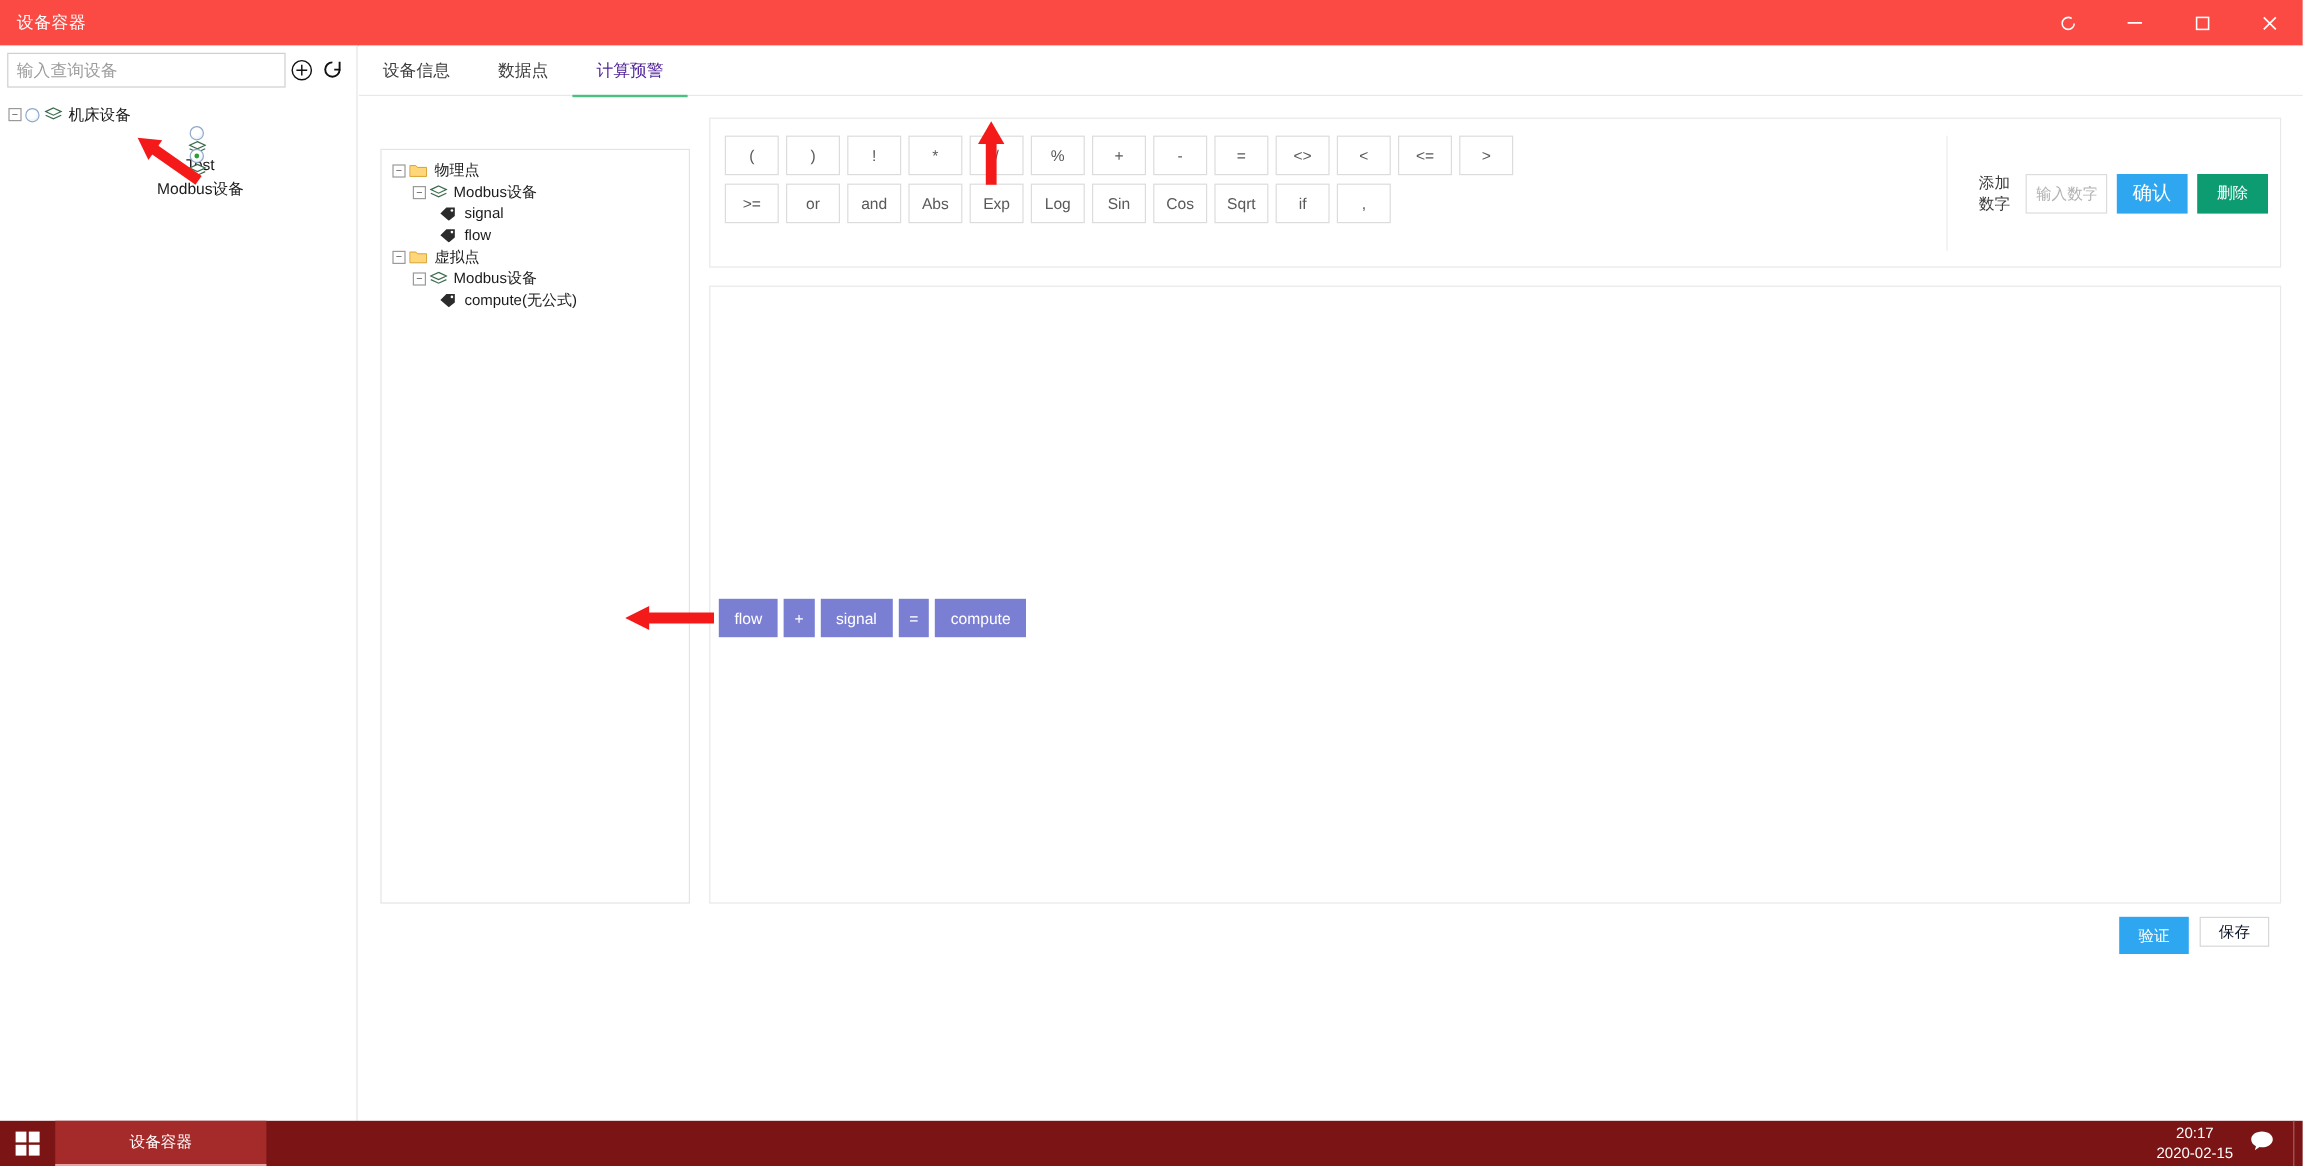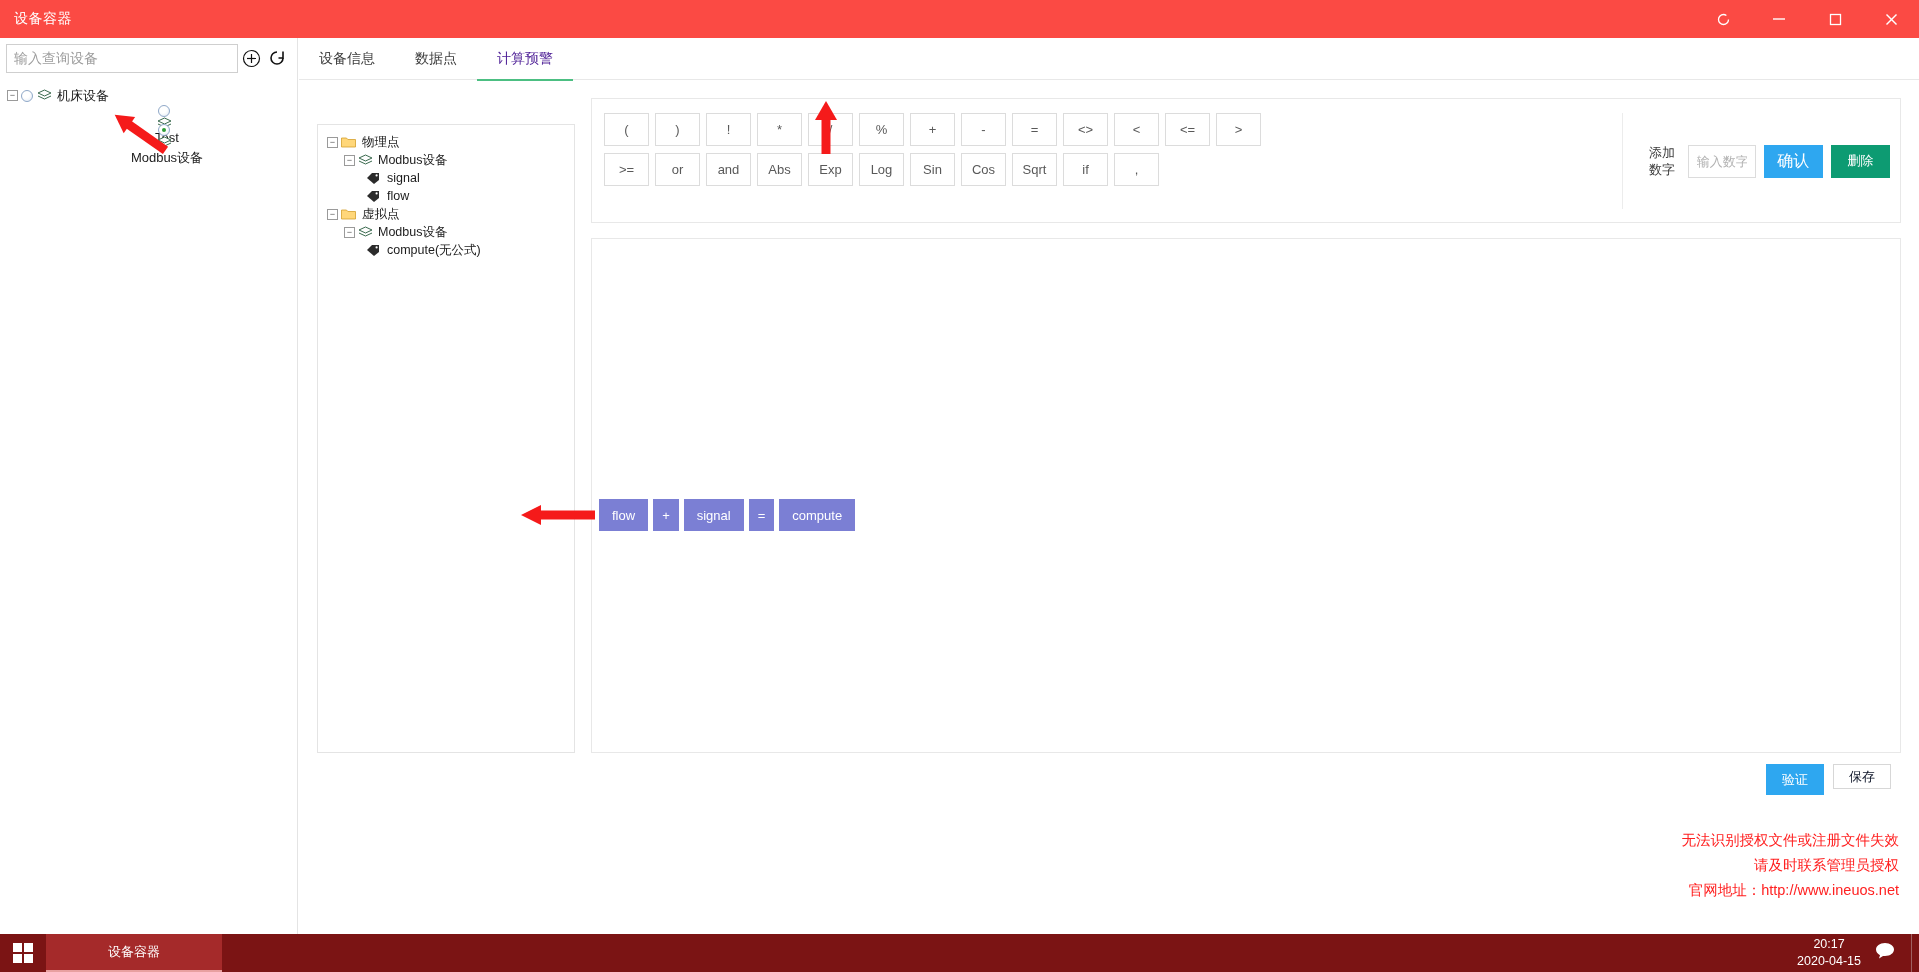--- a/index.html
+++ b/index.html
@@ -398,25 +398,20 @@
         <div class="token op">=</div>
         <div class="token">compute</div>
       </div>
     </div>
 
     <div class="actions">
       <button class="btn-verify">验证</button>
       <button class="btn-save">保存</button>
     </div>
 
-    <div class="license-note">
-      <div>无法识别授权文件或注册文件失效</div>
-      <div>请及时联系管理员授权</div>
-      <div>官网地址：http://www.ineuos.net</div>
-    </div>
 
     <svg class="anno" style="left:512px; top:60px;" width="30" height="58">
       <line x1="15" y1="56" x2="15" y2="16" stroke="#f51a1a" stroke-width="9"></line>
       <polygon points="15,3 4,22 26,22" fill="#f51a1a"></polygon>
     </svg>
 
     <svg class="anno" style="left:222px; top:465px;" width="78" height="24">
       <line x1="12" y1="12" x2="74" y2="12" stroke="#f51a1a" stroke-width="9"></line>
       <polygon points="0,12 20,2 20,22" fill="#f51a1a"></polygon>
     </svg>
@@ -428,21 +423,21 @@
           <i></i>
           <i></i>
           <i></i>
           <i></i>
         </span>
     </div>
     <div class="task-item">设备容器</div>
     <div class="tray">
       <div class="clock">
         <div>20:17</div>
-        <div>2020-04-15</div>
+        <div>2020-02-15</div>
       </div>
       <div class="tray-icon">
         <svg width="20" height="17" viewBox="0 0 20 17">
             <path d="M10 1 C4.7 1 1 4 1 7.6 C1 10 2.6 12 5 13.2 L4 16.5 L8 13.9 C8.6 14 9.3 14.1 10 14.1 C15.2 14.1 19 11.2 19 7.6 C19 4 15.2 1 10 1 Z" fill="#fff"></path>
           </svg>
       </div>
       <div class="show-desktop"></div>
     </div>
   </div>
 

